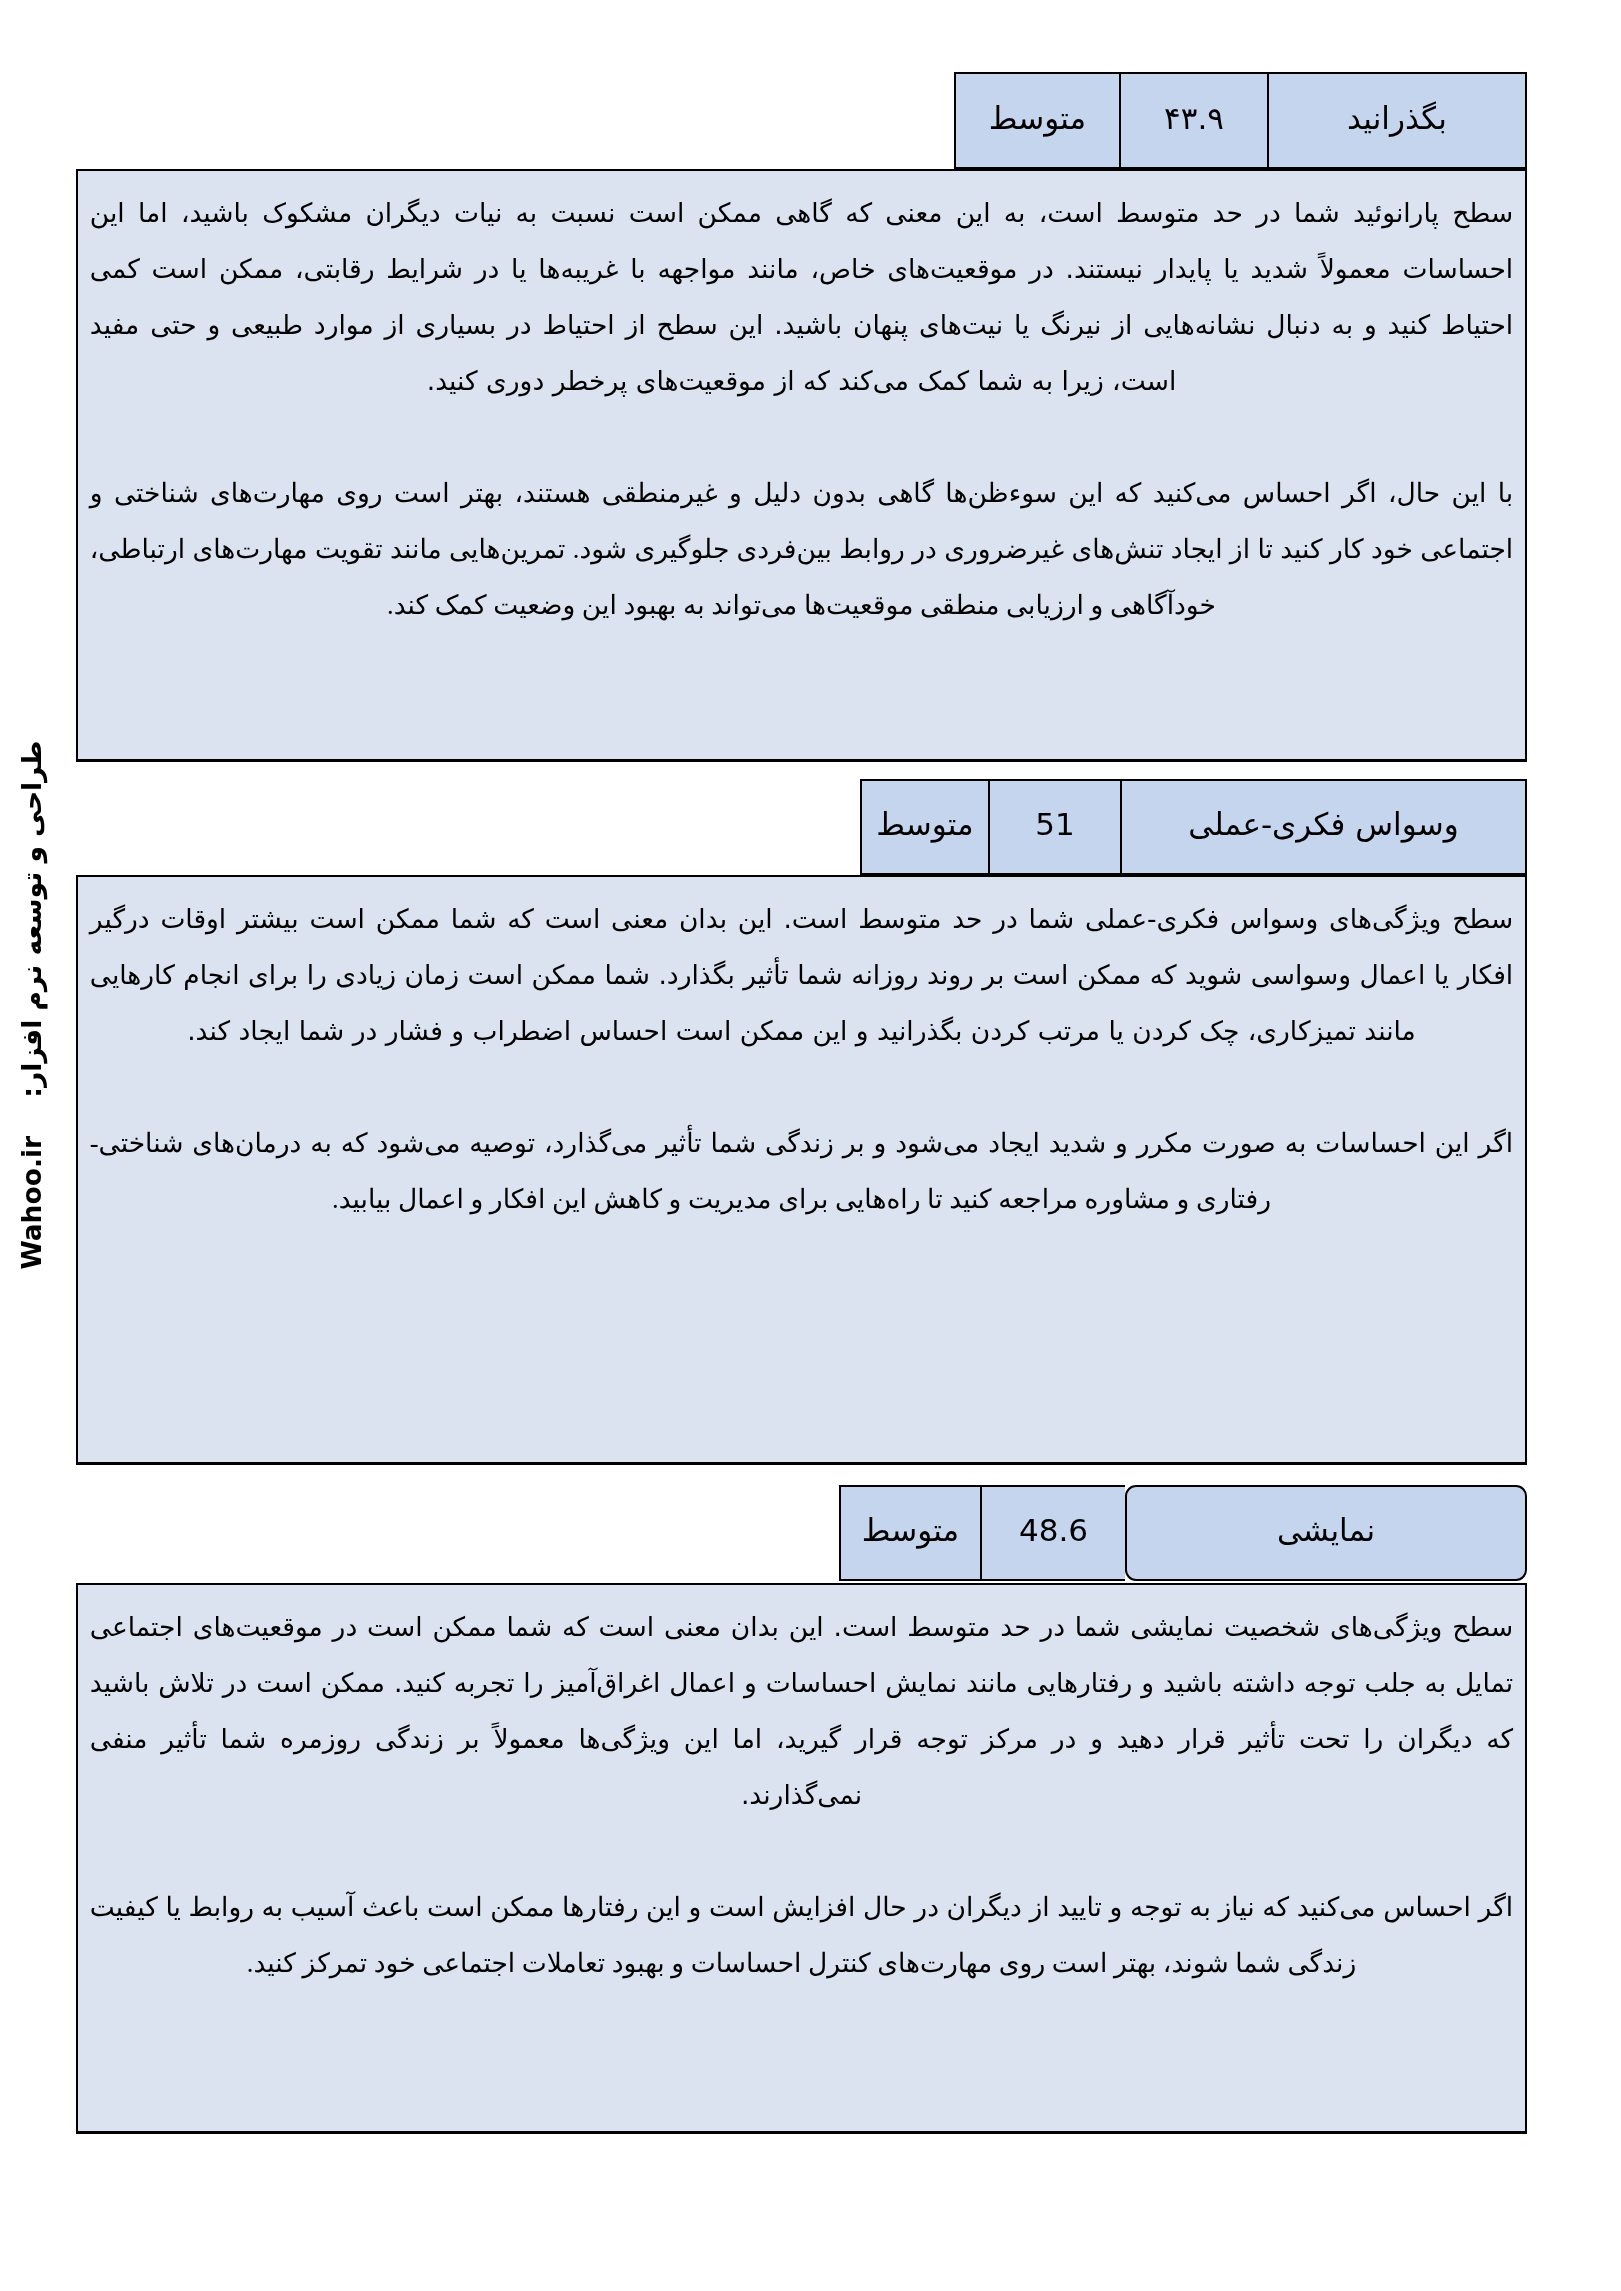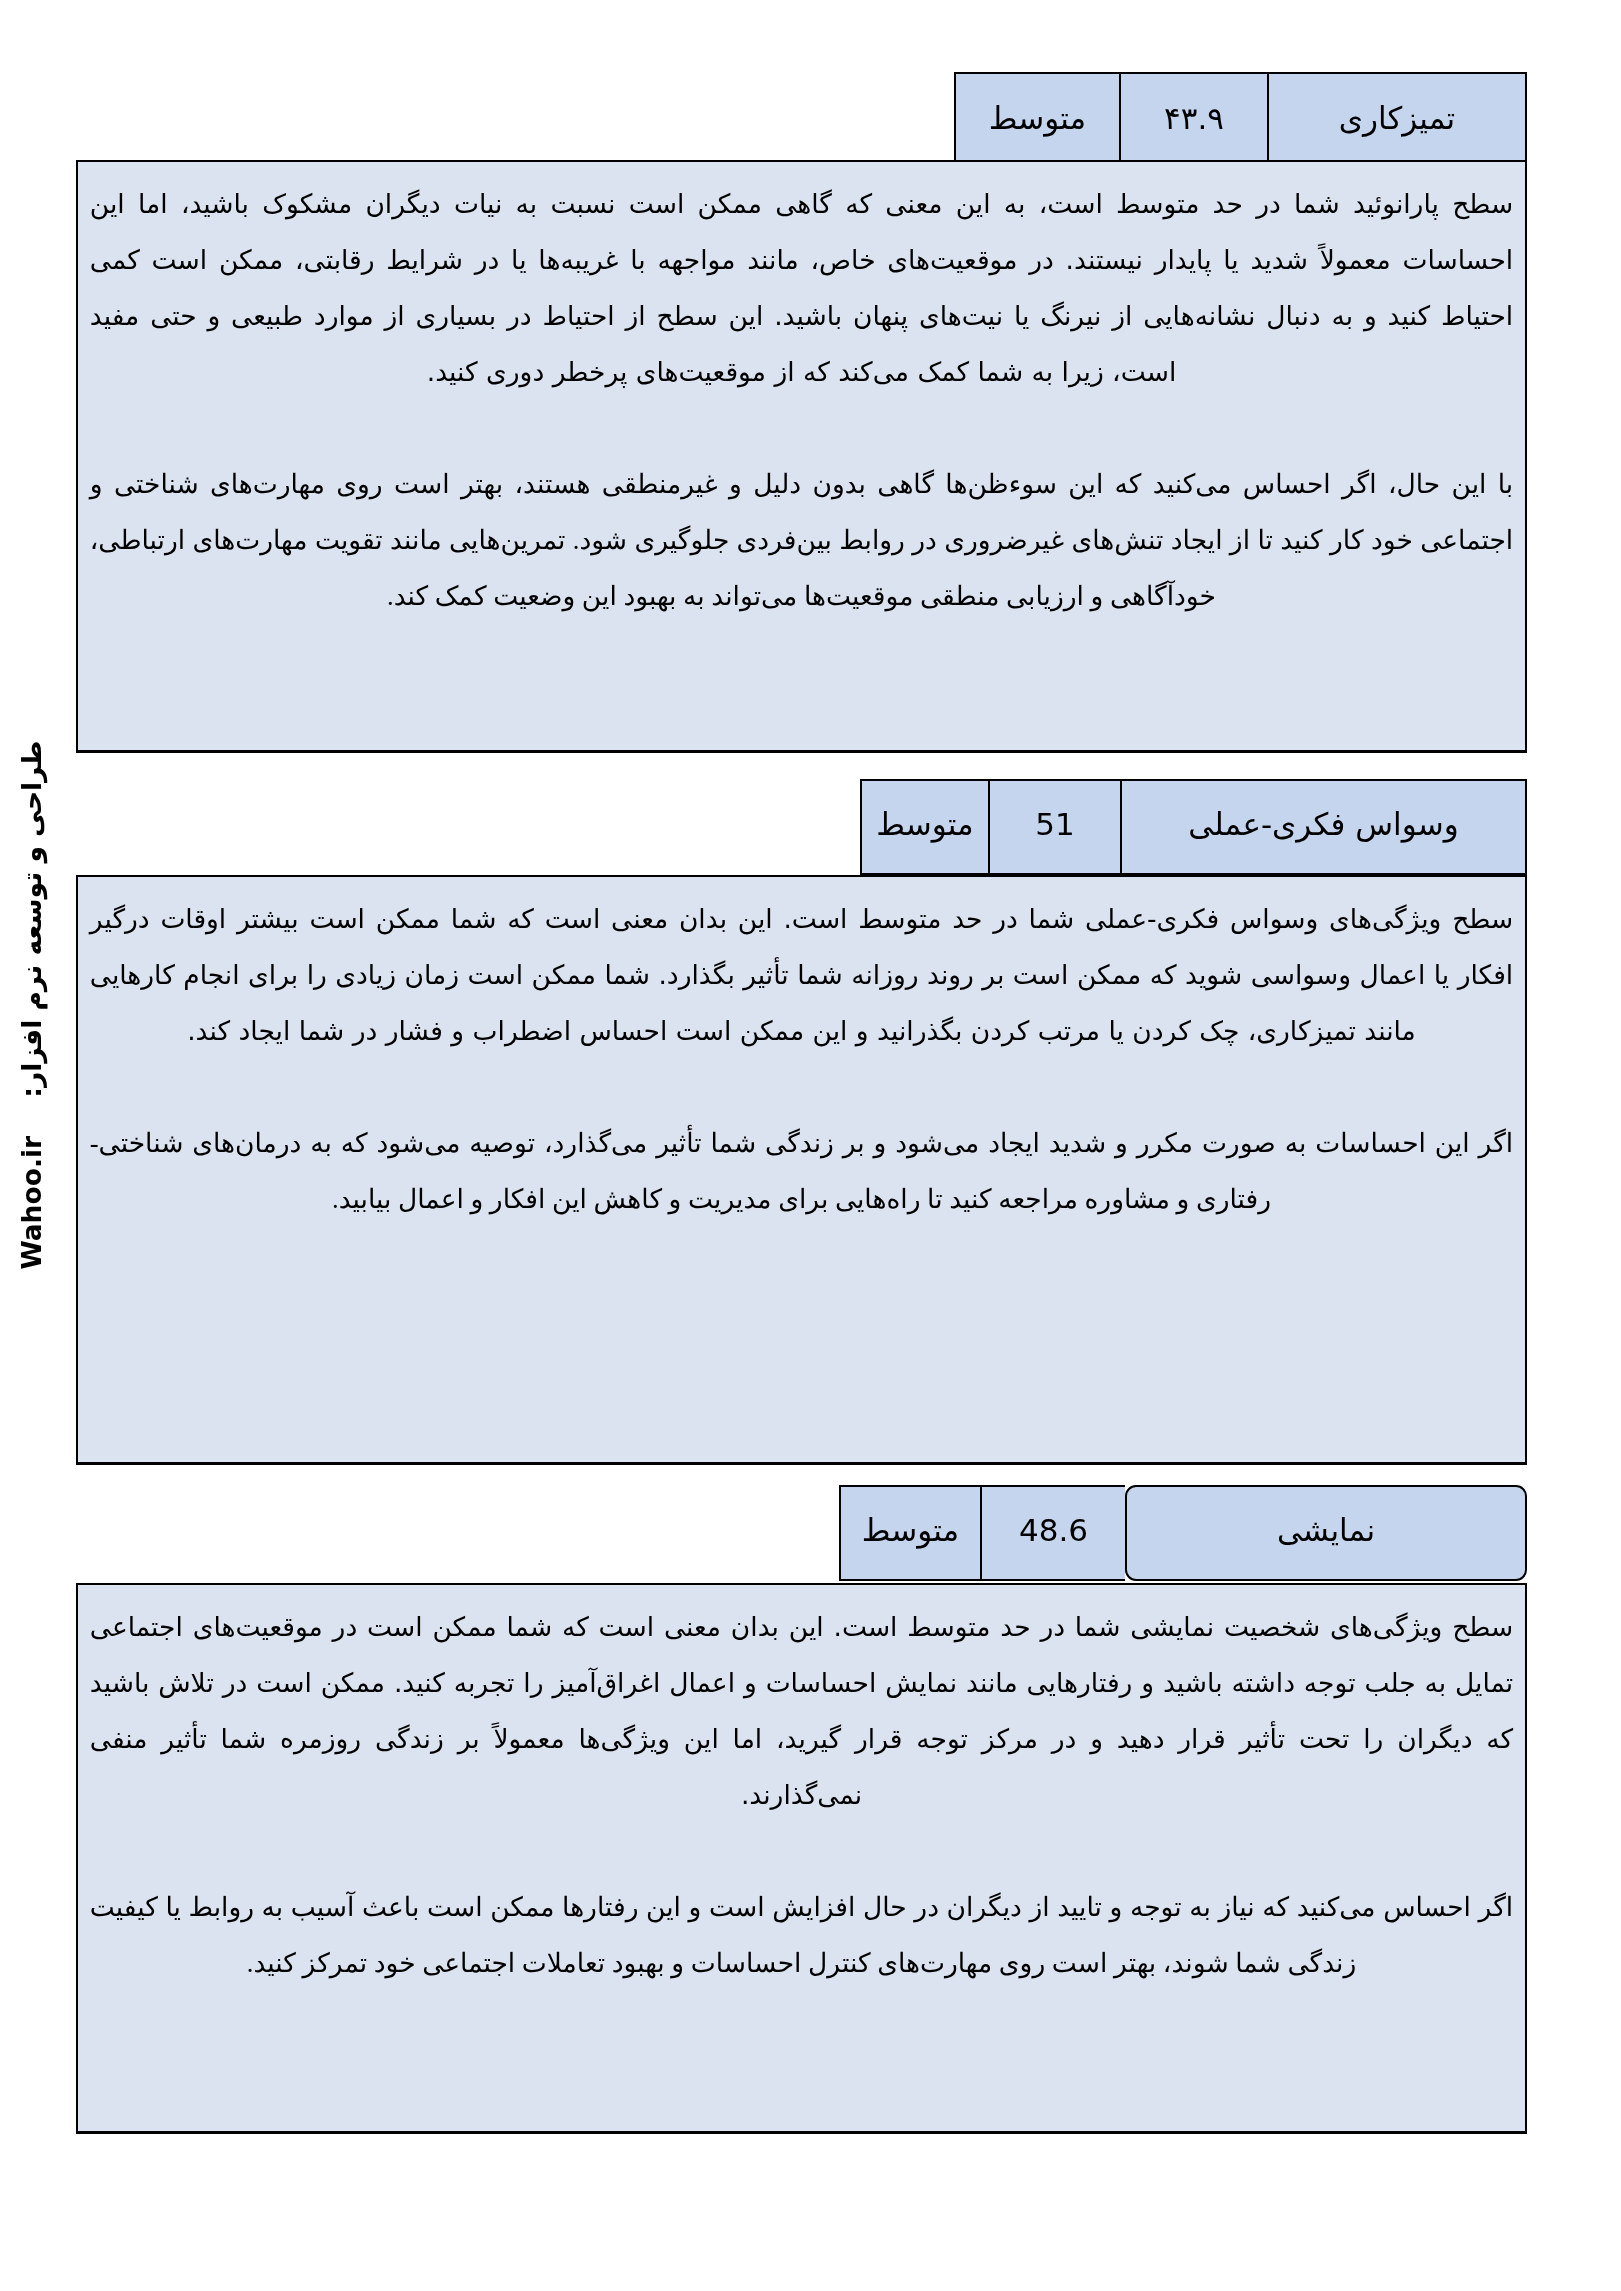--- a/index.html
+++ b/index.html
@@ -51,21 +51,21 @@
   
   .desc-box {
     position: absolute;
     left: 76px; right: 94px;
     background: var(--body-fill, #dce3f0);
     border: 2.9px solid var(--border, #000);
     border-bottom-width: 3.9px;
     direction: rtl;
     padding: 13.7px 11.8px 9.8px 11.8px;
   }
-  .s1b { top: 160px;  height: 593px; }
+  .s1b { top: 169px;  height: 593px; }
   .s2b { top: 875px;  height: 590px; }
   .s3b { top: 1583px; height: 551px; }
 
   .desc-box p {
     font-size: 26.5px;
     line-height: 56px;
     text-align: justify;
     text-align-last: center;
     -moz-text-align-last: center;
   }
@@ -85,21 +85,21 @@
 </style>
 </head>
 <body>
 
 <div class="credit">
   <span>طراحی و توسعه نرم افزار:</span>
   <span class="latin">Wahoo.ir</span>
 </div>
 
 <div class="scale-header s1h">
-  <div class="hcell c-title">تمیزکاری</div>
+  <div class="hcell c-title">بگذرانید</div>
   <div class="hcell c-score">۴۳.۹</div>
   <div class="hcell c-level">متوسط</div>
 </div>
 <div class="desc-box s1b">
   <p>سطح پارانوئید شما در حد متوسط است، به این معنی که گاهی ممکن است نسبت به نیات دیگران مشکوک باشید، اما این احساسات معمولاً شدید یا پایدار نیستند. در موقعیت‌های خاص، مانند مواجهه با غریبه‌ها یا در شرایط رقابتی، ممکن است کمی احتیاط کنید و به دنبال نشانه‌هایی از نیرنگ یا نیت‌های پنهان باشید. این سطح از احتیاط در بسیاری از موارد طبیعی و حتی مفید است، زیرا به شما کمک می‌کند که از موقعیت‌های پرخطر دوری کنید.</p>
   <p>با این حال، اگر احساس می‌کنید که این سوءظن‌ها گاهی بدون دلیل و غیرمنطقی هستند، بهتر است روی مهارت‌های شناختی و اجتماعی خود کار کنید تا از ایجاد تنش‌های غیرضروری در روابط بین‌فردی جلوگیری شود. تمرین‌هایی مانند تقویت مهارت‌های ارتباطی، خودآگاهی و ارزیابی منطقی موقعیت‌ها می‌تواند به بهبود این وضعیت کمک کند.</p>
 </div>
 
 <div class="scale-header s2h">
   <div class="hcell c-title">وسواس فکری-عملی</div>

